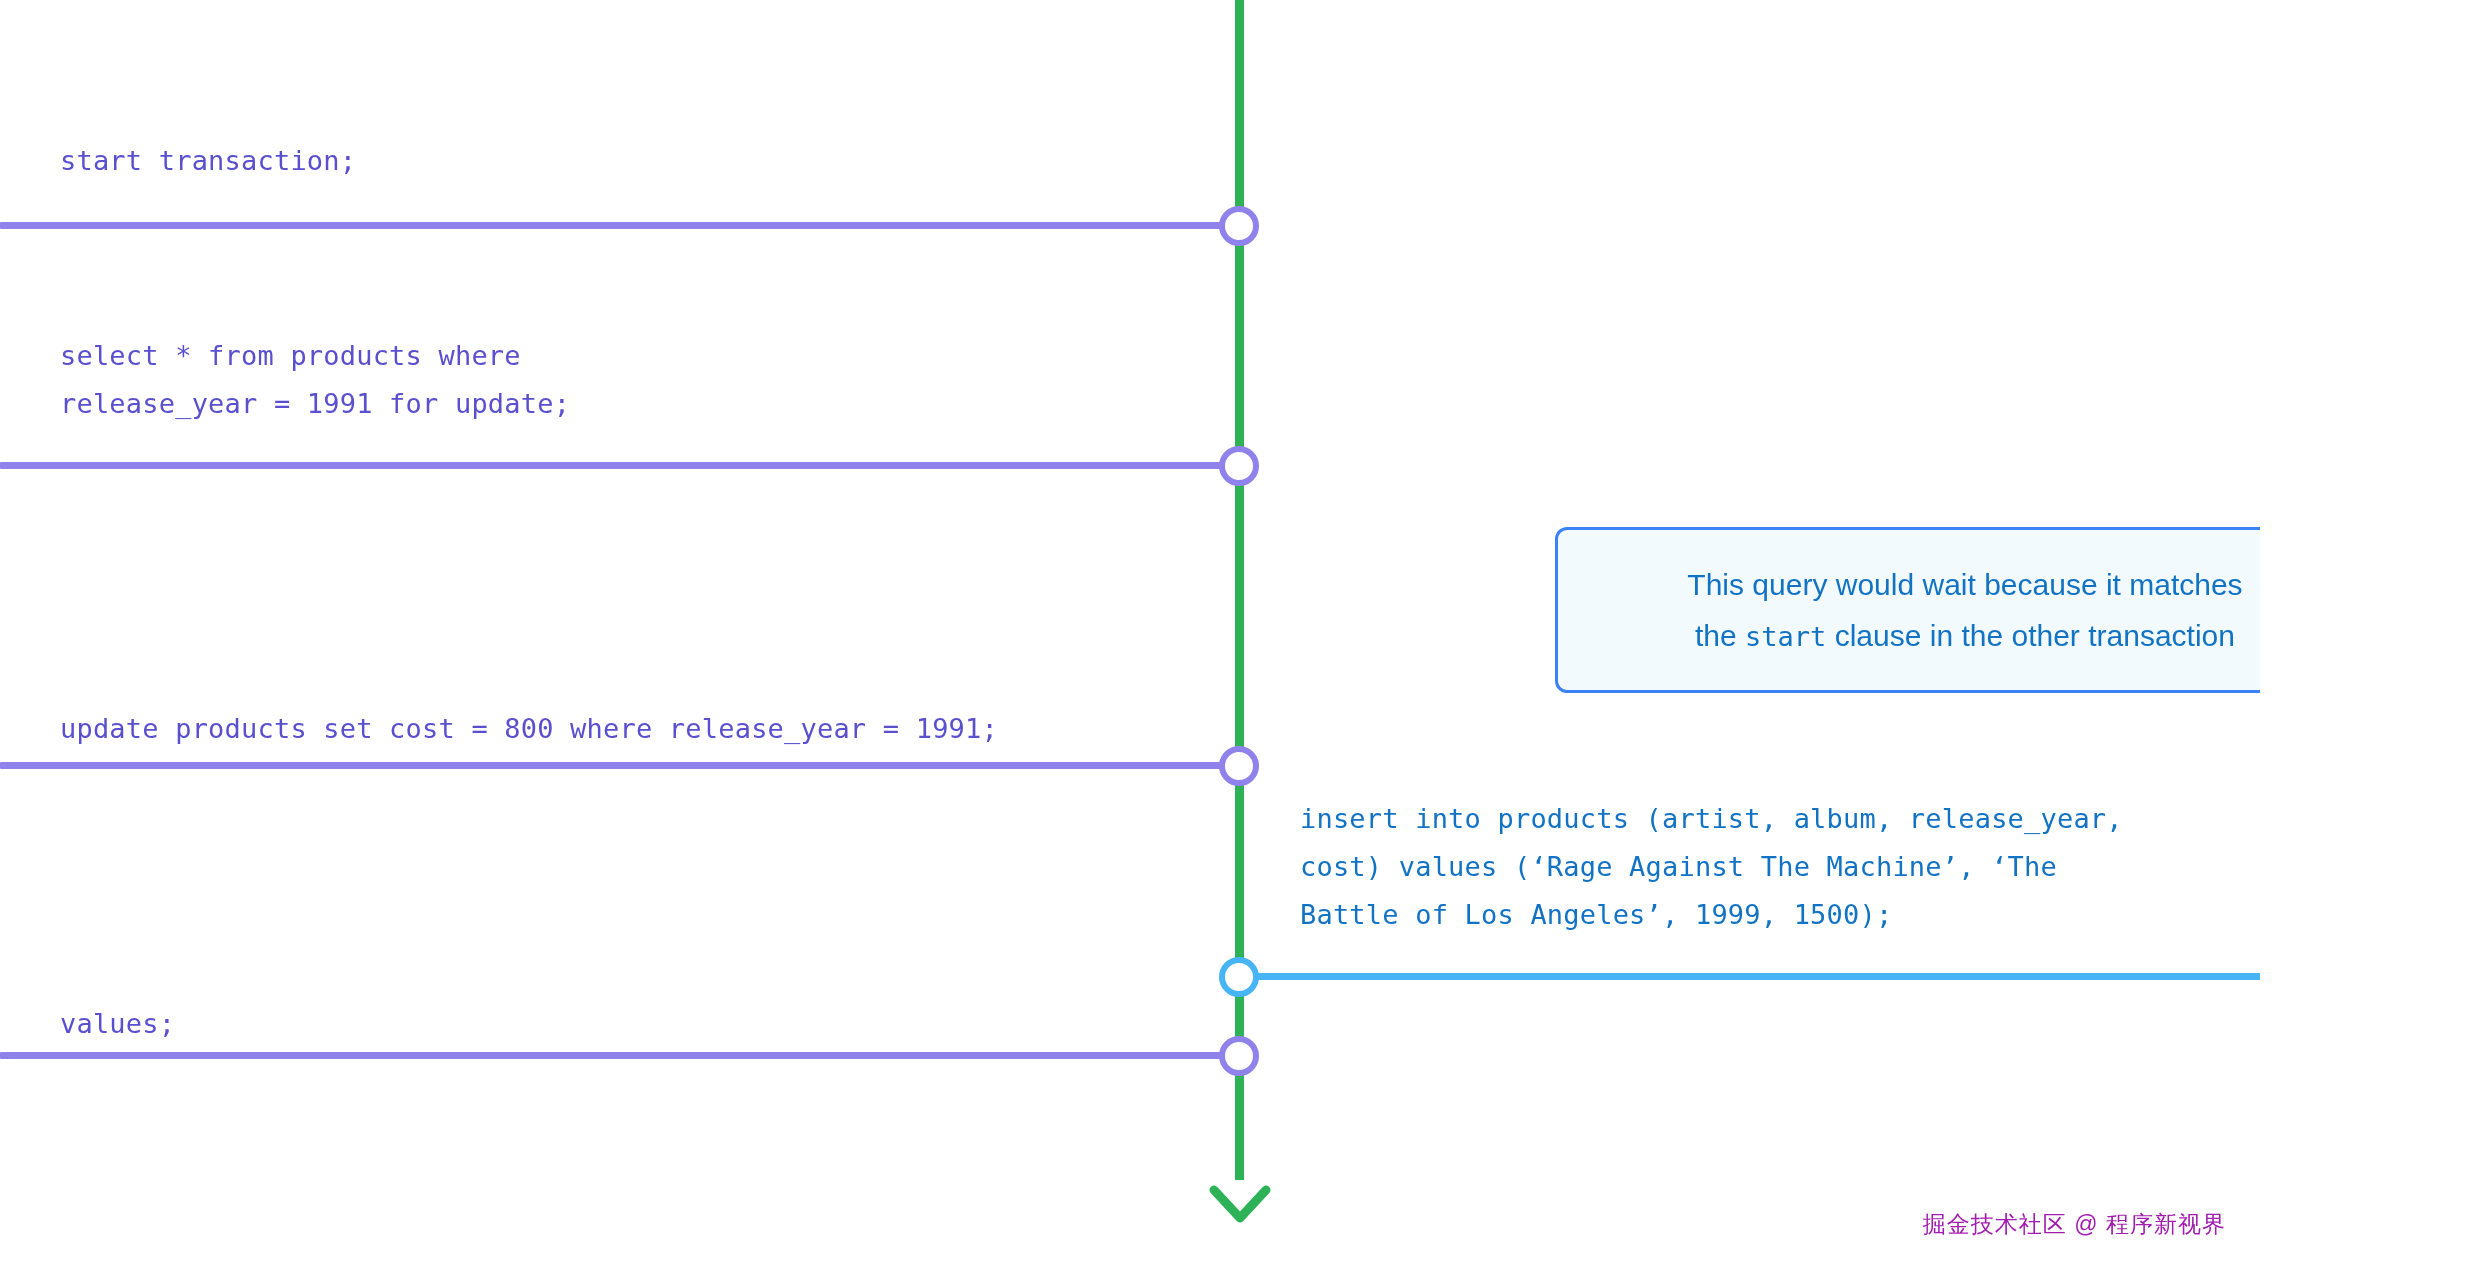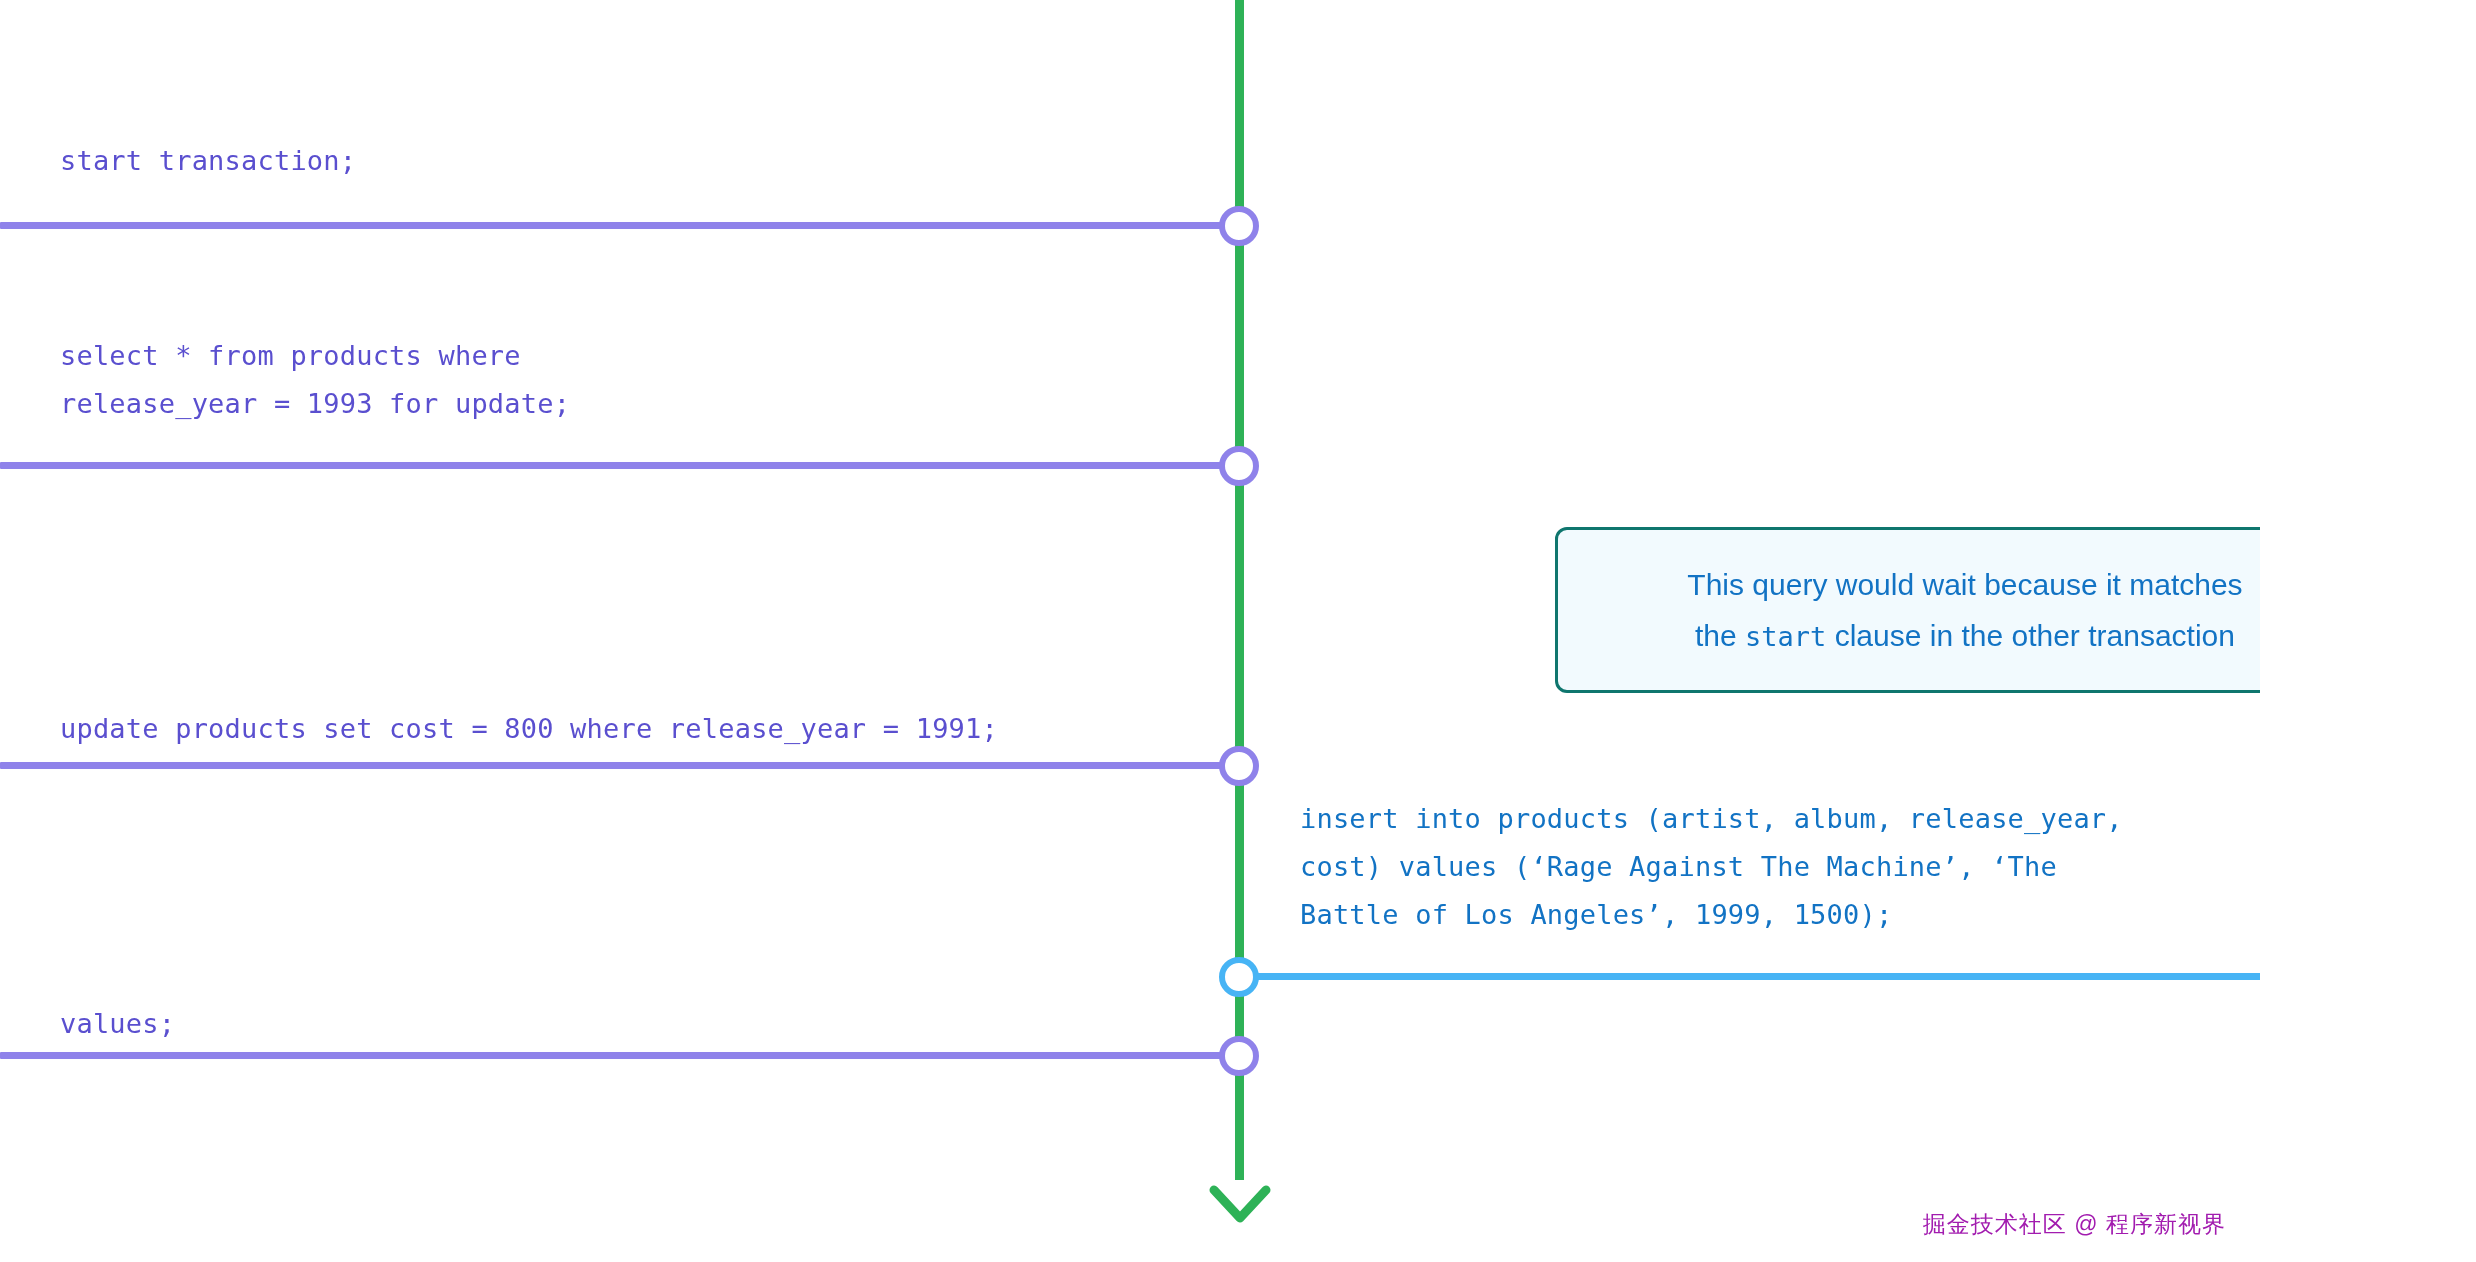--- a/index.html
+++ b/index.html
@@ -79,21 +79,21 @@
 
   
   .callout {
     position: absolute;
     left: 1555px;
     top: 527px;
     width: 820px;
     height: 166px;
     box-sizing: border-box;
     background: #f2fafe;
-    border: 3px solid #0f766e;
+    border: 3px solid #3b82f6;
     border-radius: 12px;
     display: flex;
     align-items: center;
     justify-content: center;
   }
   .callout-text {
     color: #1273c4;
     font-size: 30px;
     line-height: 51px;
     text-align: center;
@@ -147,21 +147,21 @@
 
   <div class="node purple" style="left:1219px; top:206px;"></div>
   <div class="node purple" style="left:1219px; top:446px;"></div>
   <div class="node purple" style="left:1219px; top:746px;"></div>
   <div class="node blue" style="left:1219px; top:957px;"></div>
   <div class="node purple" style="left:1219px; top:1036px;"></div>
 
   <div class="stmt left" style="top:137px;">start transaction;</div>
 
   <div class="stmt left" style="top:332px;">select * from products where
-release_year = 1993 for update;</div>
+release_year = 1991 for update;</div>
 
   <div class="stmt left" style="top:705px;">update products set cost = 800 where release_year = 1991;</div>
 
   <div class="stmt left" style="top:1000px;">values;</div>
 
   <div class="stmt right" style="top:795px;">insert into products (artist, album, release_year,
 cost) values (‘Rage Against The Machine’, ‘The
 Battle of Los Angeles’, 1999, 1500);</div>
 
   <div class="callout">

